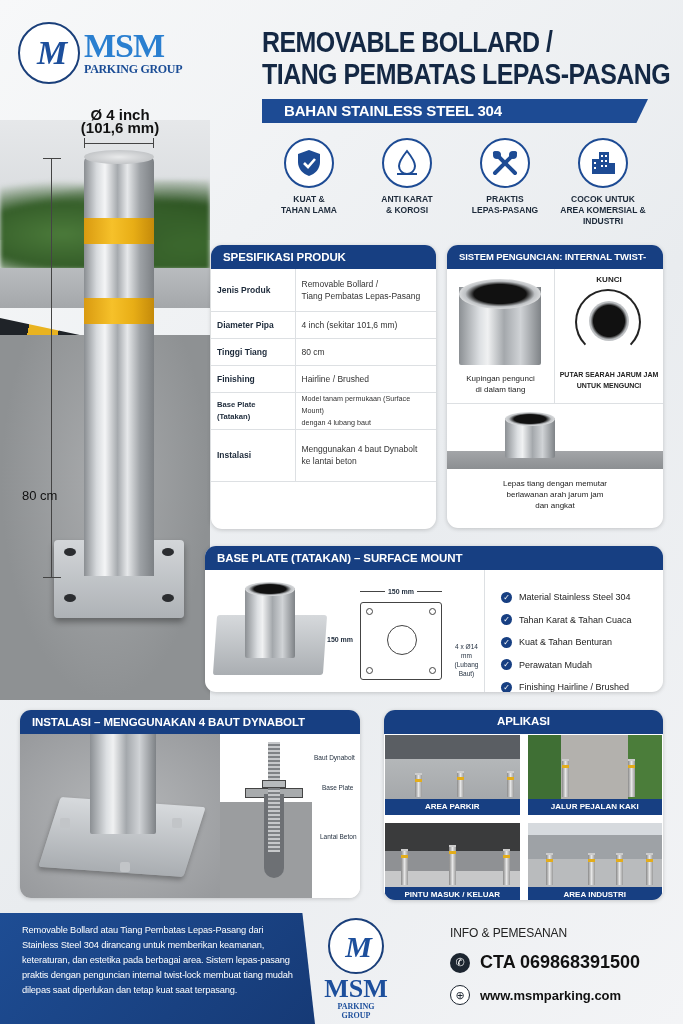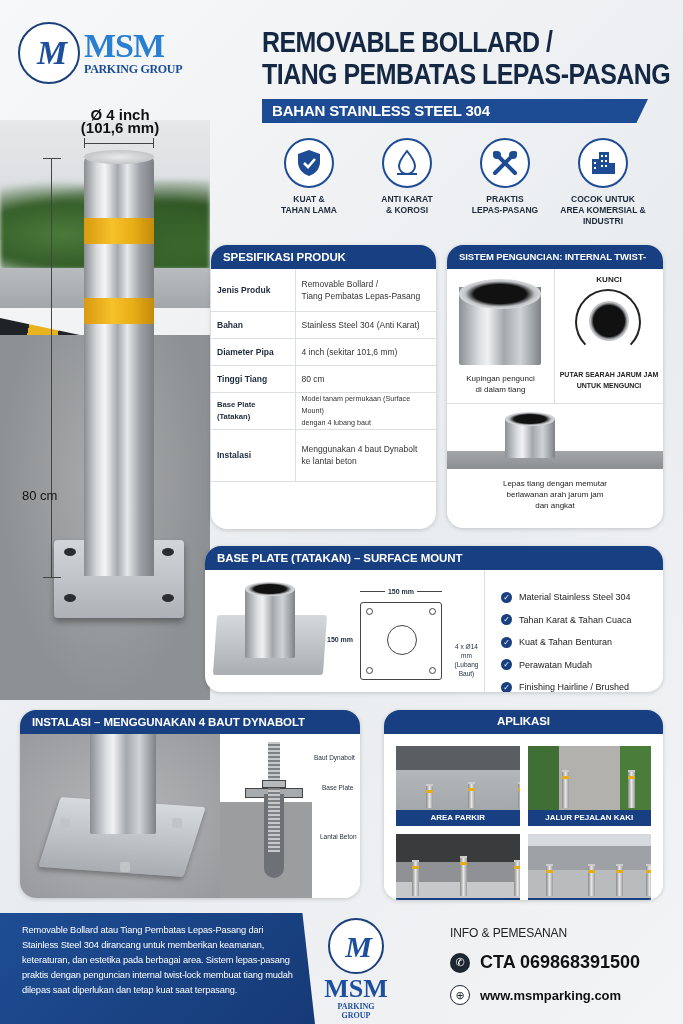--- a/index.html
+++ b/index.html
@@ -22,26 +22,26 @@
 .dim-h{position:absolute;left:84px;top:143px;width:70px;height:1px;background:#444}
 .dim-h:before,.dim-h:after{content:"";position:absolute;top:-5px;width:1px;height:10px;background:#444}
 .dim-h:before{left:0}.dim-h:after{right:0}
 .lbl-dia{position:absolute;left:80px;top:108px;width:80px;text-align:center;font-size:15px;font-weight:bold;line-height:13px;color:#111}
 .lbl-h{position:absolute;left:22px;top:368px;font-size:13px;color:#111}
 .logo{position:absolute;left:18px;top:22px;display:flex;align-items:center;gap:4px}
 .logo-badge{width:62px;height:62px;border-radius:50%;border:2px solid #1a3f7a;background:#fff;display:flex;align-items:center;justify-content:center;font-family:"Liberation Serif",serif;font-weight:bold;font-size:34px;color:#1d4f9c;letter-spacing:-6px;font-style:italic}
 .logo-text .big{font-family:"Liberation Serif",serif;font-weight:bold;font-size:34px;line-height:32px;color:#2a7fd0;letter-spacing:-1px}
 .logo-text .small{font-family:"Liberation Serif",serif;font-weight:bold;font-size:12px;color:#1b4d96;letter-spacing:-.3px}
 .title{position:absolute;left:262px;top:26px;font-size:29px;font-weight:bold;line-height:32px;color:#142844;letter-spacing:-.6px;transform:scaleX(.86);transform-origin:left top;white-space:nowrap}
-.ribbon{position:absolute;left:262px;top:99px;width:386px;height:24px;background:#1d4b94;clip-path:polygon(0 0,100% 0,97% 100%,0 100%);color:#fff;font-weight:bold;font-size:15px;line-height:24px;padding-left:10px;letter-spacing:-.2px}
+.ribbon{position:absolute;left:262px;top:99px;width:386px;height:24px;background:#1d4b94;clip-path:polygon(0 0,100% 0,97% 100%,0 100%);color:#fff;font-weight:bold;font-size:15px;line-height:24px;padding-left:22px;letter-spacing:-.2px}
 .features{position:absolute;left:260px;top:138px;width:420px;display:flex}
 .feat{width:98px;display:flex;flex-direction:column;align-items:center;margin-right:0}
 .feat .circ{width:50px;height:50px;border-radius:50%;border:2px solid #1d4b94;background:#fff;display:flex;align-items:center;justify-content:center}
 .feat .lbl{margin-top:6px;font-size:8.5px;font-weight:bold;text-align:center;line-height:11px;color:#1d2a3a;white-space:pre-line}
-.card{position:absolute;background:#fff;border-radius:16px;box-shadow:0 1px 4px rgba(0,0,0,.18);overflow:hidden}
+.card{position:absolute;background:#fff;border-radius:11px;box-shadow:0 1px 4px rgba(0,0,0,.18);overflow:hidden}
 .card-h{background:#173f82;color:#fff;font-weight:bold;font-size:11.5px;height:24px;line-height:24px;padding-left:12px;letter-spacing:-.1px}
 .spec{left:211px;top:245px;width:225px;height:284px}
 .spec table{width:100%;border-collapse:collapse;font-size:8.5px}
 .spec td{border-bottom:1px solid #dde0e3;padding:0 6px;vertical-align:middle;line-height:12px}
 .spec td.k{width:84px;font-weight:bold;border-right:1px solid #dde0e3;color:#1d2a3a}
 .spec td.v{color:#333}
 .lock{left:447px;top:245px;width:216px;height:283px}
 .lock .grid{display:grid;grid-template-columns:1fr 1fr;height:135px;border-bottom:1px solid #dde0e3}
 .lock .cell{position:relative;border-right:1px solid #dde0e3;text-align:center;font-size:8px;color:#222}
 .lock .cell:last-child{border-right:0}
@@ -52,21 +52,21 @@
 .base-card .left{width:280px;border-right:1px solid #dde0e3;position:relative}
 .base-card .right{flex:1;padding:16px 0 0 16px}
 .chk{display:flex;align-items:center;gap:7px;font-size:9px;color:#222;height:22.5px}
 .chk .dot{width:11px;height:11px;border-radius:50%;background:#173f82;color:#fff;font-size:8px;line-height:11px;text-align:center}
 .inst{left:20px;top:710px;width:340px;height:188px}
 .inst .body{display:flex;height:164px}
 .inst .photo{width:200px;position:relative;background:radial-gradient(ellipse at 50% 50%,#b5b7b9,#97999c)}
 .inst .diag{flex:1;position:relative;background:#fff}
 .app{left:384px;top:710px;width:279px;height:190px}
 .app .card-h{text-align:center;padding:0}
-.app .grid{display:grid;grid-template-columns:1fr 1fr;gap:8px;padding:12px;background:#fff}
+.app .grid{display:grid;grid-template-columns:1fr 1fr;gap:8px;padding:1px;background:#fff}
 .app .tile{position:relative;height:80px;overflow:hidden}
 .app .tile .cap{position:absolute;left:0;right:0;bottom:0;height:16px;background:#173f82;color:#fff;font-size:8px;font-weight:bold;text-align:center;line-height:16px}
 .mini-b{position:absolute;width:7px;background:linear-gradient(90deg,#888,#e6e6e6,#999);border-top:2px solid #ccc}
 .mini-b:after{content:"";position:absolute;left:0;right:0;top:4px;height:3px;background:#e3ad1b}
 .footer-blue{position:absolute;left:0;top:913px;width:315px;height:111px;background:linear-gradient(135deg,#1e4d94,#163a76);clip-path:polygon(0 0,96% 0,100% 100%,0 100%);border-radius:0 8px 0 0}
 .footer-blue p{color:#fff;font-size:9.3px;line-height:15px;padding:10px 0 0 22px;width:300px;letter-spacing:-.15px}
 .flogo{position:absolute;left:322px;top:918px;width:68px;text-align:center}
 .flogo .circ{width:56px;height:56px;margin:0 auto;border-radius:50%;border:2px solid #1a3f7a;background:#fff;font-family:"Liberation Serif",serif;font-weight:bold;font-size:30px;color:#1d4f9c;font-style:italic;letter-spacing:-5px;line-height:54px}
 .flogo .big{font-family:"Liberation Serif",serif;font-weight:bold;font-size:26px;color:#1d4f9c;line-height:26px;margin-top:2px}
 .flogo .small{font-family:"Liberation Serif",serif;font-weight:bold;font-size:8px;color:#1d4f9c}
@@ -182,30 +182,30 @@
 <div class="card spec">
   <div class="card-h">SPESIFIKASI PRODUK</div>
   <table>
     <tbody>
         <tr style="height:42px">
           <td class="k">Jenis Produk</td>
           <td class="v" style="white-space:pre-line">Removable Bollard /
 Tiang Pembatas Lepas-Pasang</td>
         </tr>
     <tr style="height:27px">
-          <td class="k">Bahan</td>
-          <td class="v">Stainless Steel 304 (Anti Karat)</td>
-        </tr>
-    <tr style="height:27px">
           <td class="k">Diameter Pipa</td>
           <td class="v">4 inch (sekitar 101,6 mm)</td>
         </tr>
     <tr style="height:27px">
           <td class="k">Tinggi Tiang</td>
           <td class="v">80 cm</td>
+        </tr>
+    <tr style="height:27px">
+          <td class="k">Finishing</td>
+          <td class="v">Hairline / Brushed</td>
         </tr>
     <tr style="height:36px">
           <td class="k" style="font-size:7.6px">Base Plate (Tatakan)</td>
           <td class="v" style="white-space:pre-line;font-size:7.2px">Model tanam permukaan (Surface Mount)
 dengan 4 lubang baut</td>
         </tr>
     <tr style="height:52px;border-bottom:0">
           <td class="k">Instalasi</td>
           <td class="v" style="white-space:pre-line">Menggunakan 4 baut Dynabolt
 ke lantai beton</td>

